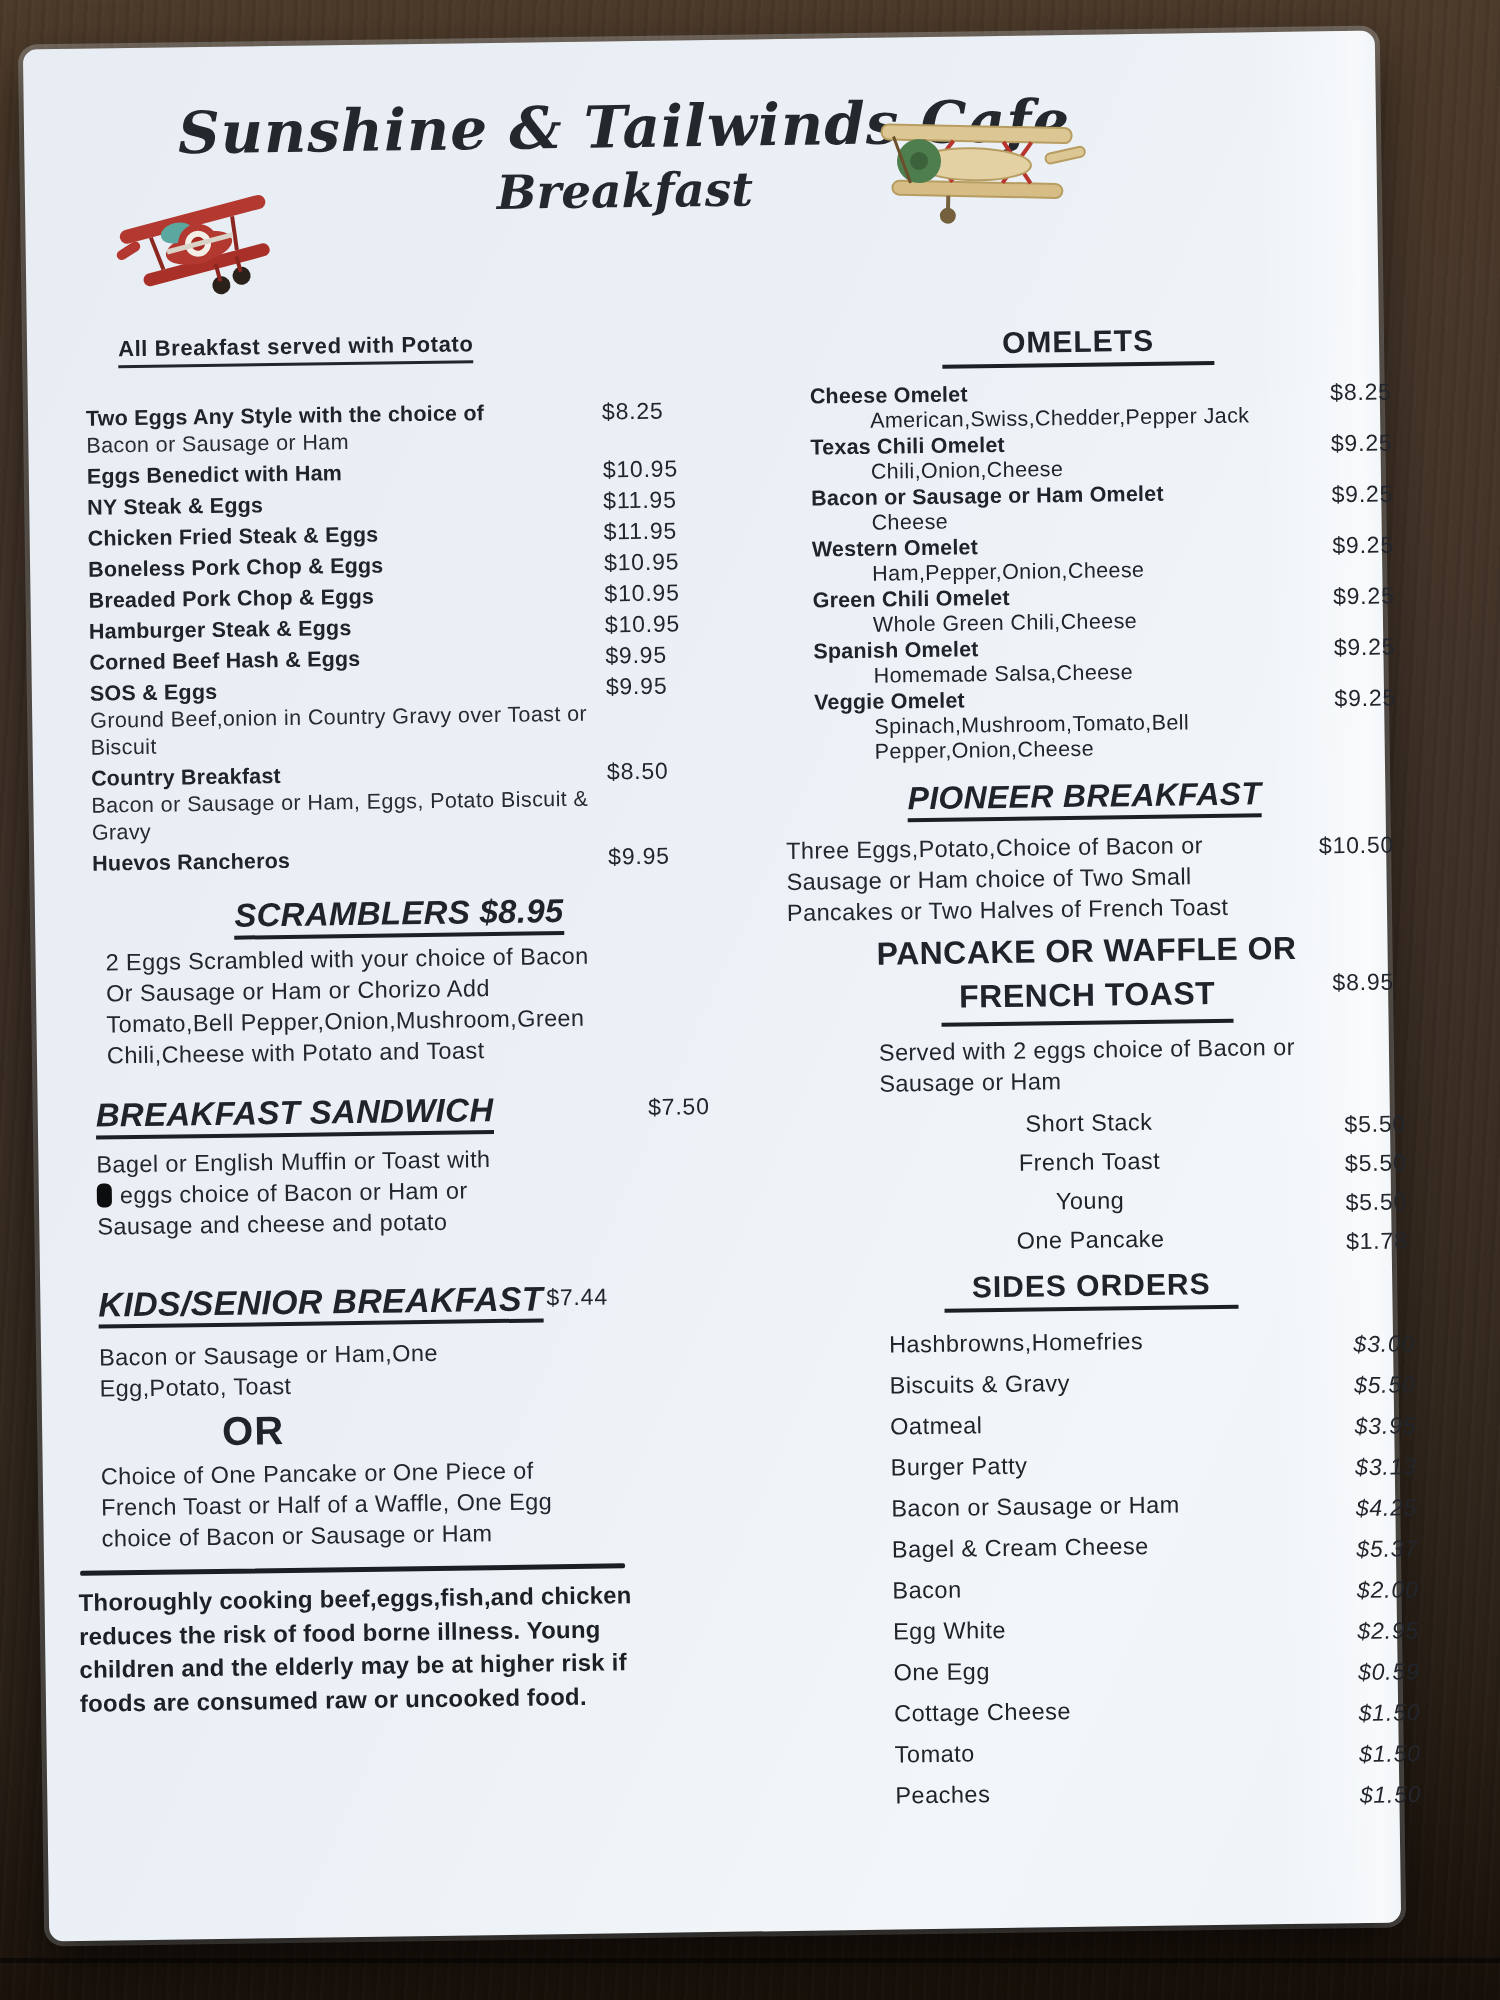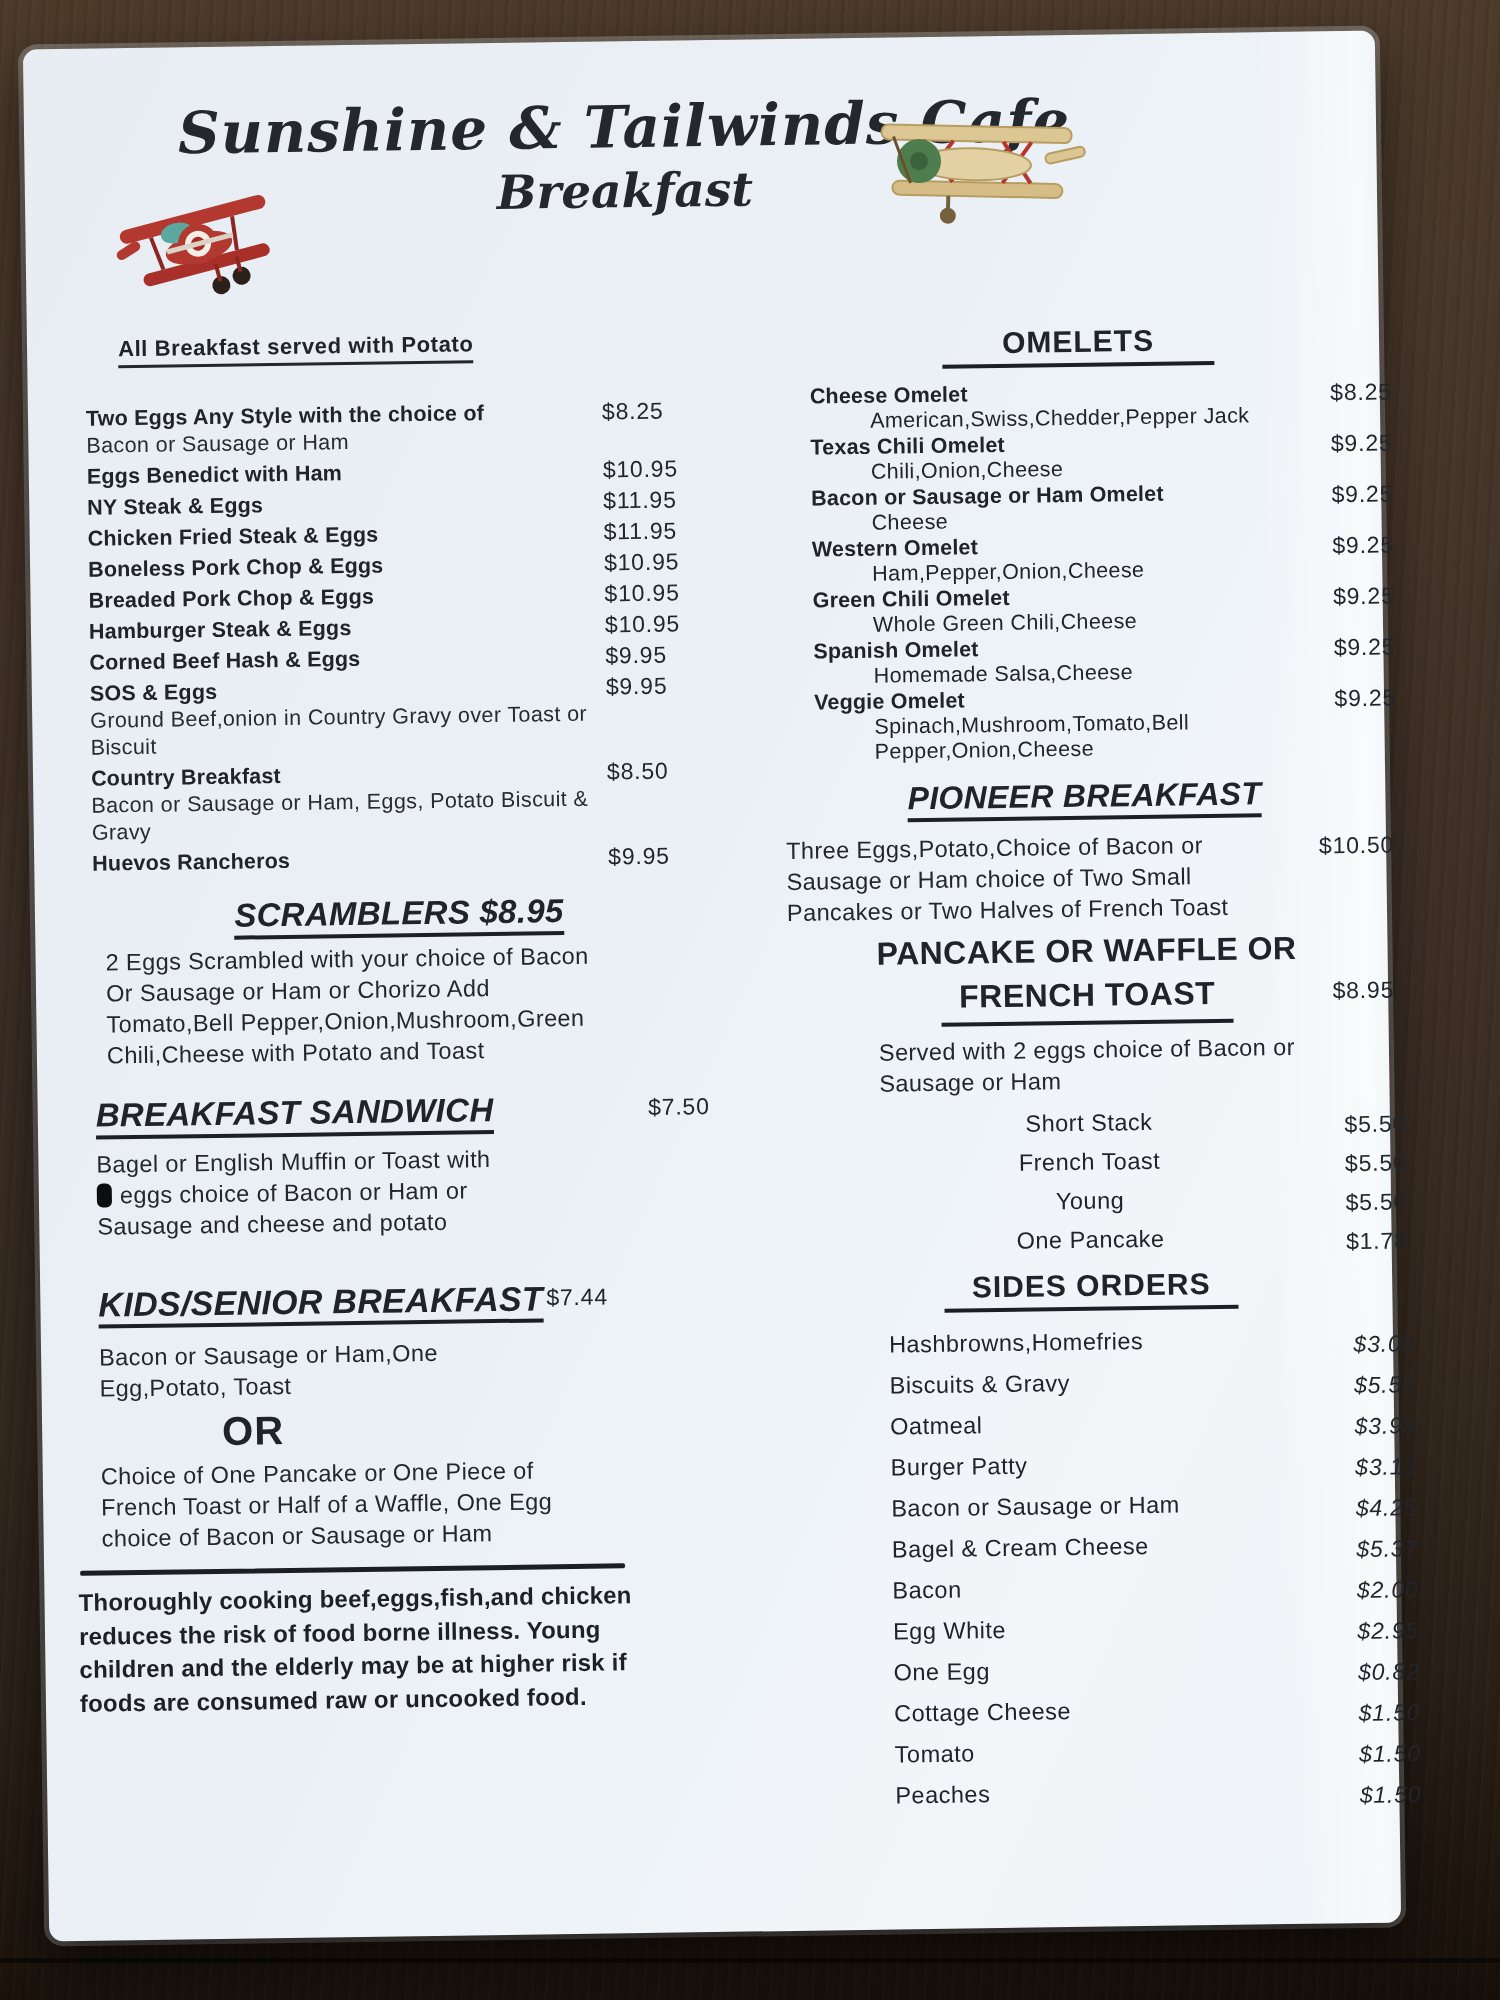--- a/index.html
+++ b/index.html
@@ -74,21 +74,21 @@
   .om-price{position:absolute;top:2px;right:-4px;}
 
   .pio-wrap{margin-top:16px;text-align:center;}
   .pio-body{position:relative;margin-top:12px;text-align:left;}
   .pio-desc{width:460px;margin-left:10px;}
   .pio-price{position:absolute;top:4px;right:0px;}
 
   .pan-wrap{margin-top:4px;position:relative;text-align:center;}
   .pan-h{font-weight:700;font-size:32px;letter-spacing:.5px;line-height:44px;}
   .pan-h2{display:inline-block;border-bottom:4px solid #1c1f24;padding:0 18px 4px 18px;}
-  .pan-price{position:absolute;top:52px;right:2px;}
+  .pan-price{position:absolute;top:44px;right:2px;}
   .pan-note{margin-top:10px;margin-left:100px;width:480px;text-align:left;}
   .pan-list{margin-top:8px;margin-left:96px;}
   .pan-row{position:relative;line-height:37px;padding-right:96px;}
   .pan-name{font-weight:400;font-size:23.5px;letter-spacing:.5px;}
   .pan-row .price{position:absolute;right:-8px;top:5px;}
 
   .sides-wrap{margin-top:8px;text-align:center;}
   .side-list{margin-top:12px;margin-left:106px;text-align:left;}
   .side-row{position:relative;line-height:39px;padding-right:100px;}
   .side-name{font-weight:400;font-size:23.5px;letter-spacing:.5px;}
@@ -367,21 +367,21 @@
             <span class="price">$2.00</span>
           </div>
 
           <div class="side-row">
             <span class="side-name">Egg White</span>
             <span class="price">$2.95</span>
           </div>
 
           <div class="side-row">
             <span class="side-name">One Egg</span>
-            <span class="price">$0.82</span>
+            <span class="price">$0.59</span>
           </div>
 
           <div class="side-row">
             <span class="side-name">Cottage Cheese</span>
             <span class="price">$1.50</span>
           </div>
 
           <div class="side-row">
             <span class="side-name">Tomato</span>
             <span class="price">$1.50</span>

